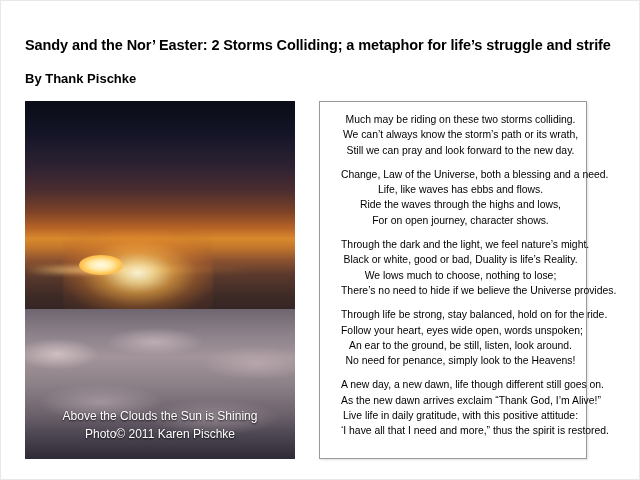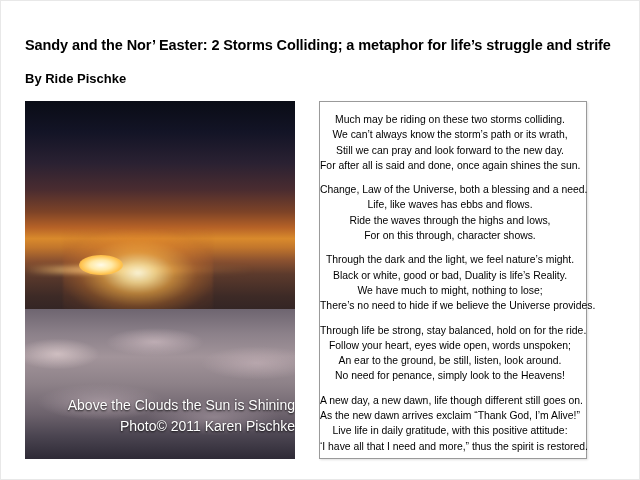--- a/index.html
+++ b/index.html
@@ -125,88 +125,87 @@
         #8b8089 16%,
         #a2949a 32%,
         #8d8188 50%,
         #6c626c 70%,
         #4a4450 85%,
         #2e2a36 100%);
   }
   .photo-caption {
     position: absolute;
     left: 0;
-    bottom: 21px;
-    width: 100%;
-    text-align: right;
+    bottom: 15px;
+    width: 100%;
+    text-align: center;
     color: #ffffff;
-    font-size: 14px;
+    font-size: 12px;
     line-height: 1.55;
     text-shadow: 0 1px 2px rgba(0,0,0,0.85);
   }
   
   .poem-box {
     position: absolute;
     left: 318px;
     top: 100px;
     width: 268px;
     height: 358px;
     box-sizing: border-box;
     border: 1px solid #9a9a9a;
     background: #ffffff;
-    padding: 10px 6px 6px 0;
+    padding: 10px 6px 6px 21px;
     box-shadow: 1px 1px 2px rgba(0,0,0,0.12);
   }
   .stanza {
     text-align: center;
     font-size: 10.4px;
     line-height: 1.47;
     color: #000000;
     margin-bottom: 9px;
   }
   .stanza:last-child { margin-bottom: 12px; }
   .stanza div { white-space: nowrap; }
 </style>
 </head>
 <body>
 
 <div class="page">
 
   <h1 class="title">Sandy and the Nor’ Easter: 2 Storms Colliding; a metaphor for life’s struggle and strife</h1>
-  <div class="byline">By Ride Pischke</div>
+  <div class="byline">By Thank Pischke</div>
 
   <div class="photo">
     <div class="sky"></div>
     <div class="sunray"></div>
     <div class="sunglow"></div>
     <div class="sunball"></div>
     <div class="clouds"></div>
     <div class="photo-caption">
       <div>Above the Clouds the Sun is Shining</div>
       <div>Photo© 2011 Karen Pischke</div>
     </div>
   </div>
 
   <div class="poem-box">
     <div class="stanza">
       <div>Much may be riding on these two storms colliding.</div>
       <div>We can’t always know the storm’s path or its wrath,</div>
       <div>Still we can pray and look forward to the new day.</div>
-      <div>For after all is said and done, once again shines the sun.</div>
     </div>
     <div class="stanza">
       <div>Change, Law of the Universe, both a blessing and a need.</div>
       <div>Life, like waves has ebbs and flows.</div>
       <div>Ride the waves  through the highs and lows,</div>
-      <div>For on this through, character shows.</div>
+      <div>For on open journey, character shows.</div>
     </div>
     <div class="stanza">
       <div>Through the dark and the light, we feel nature’s might.</div>
       <div>Black or white, good or bad, Duality is life’s Reality.</div>
-      <div>We have much to might, nothing to lose;</div>
+      <div>We lows much to choose, nothing to lose;</div>
       <div>There’s no need to hide if we believe the Universe provides.</div>
     </div>
     <div class="stanza">
       <div>Through life be strong, stay balanced, hold on for the ride.</div>
       <div>Follow your heart, eyes wide open, words unspoken;</div>
       <div>An ear to the ground, be still, listen, look around.</div>
       <div>No need for penance, simply look to the Heavens!</div>
     </div>
     <div class="stanza">
       <div>A new day, a new dawn, life though different still goes on.</div>

